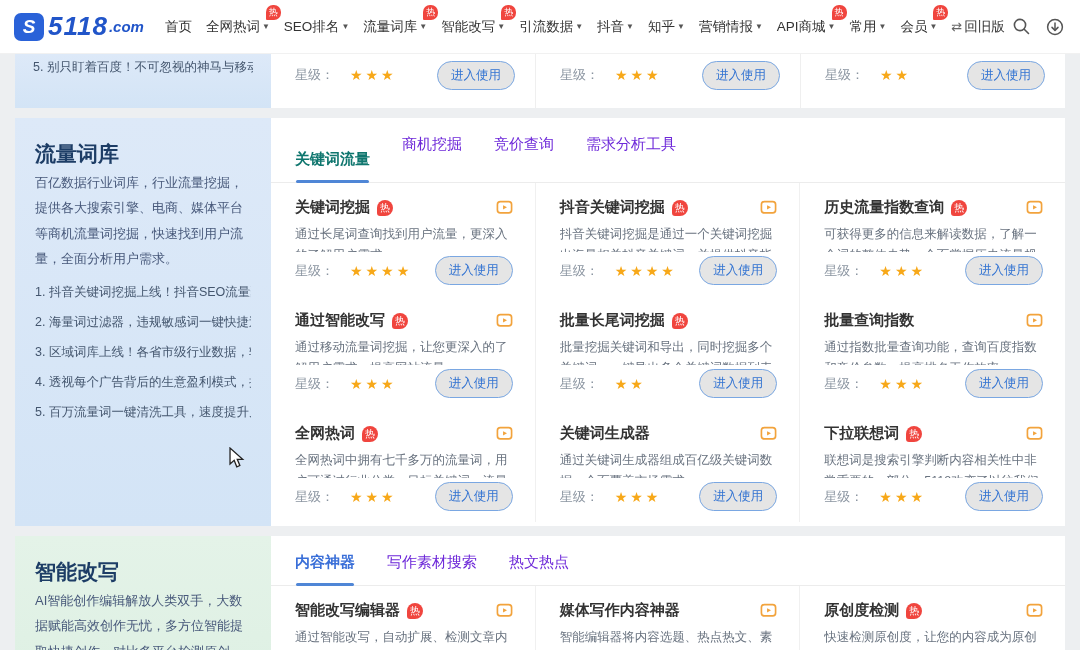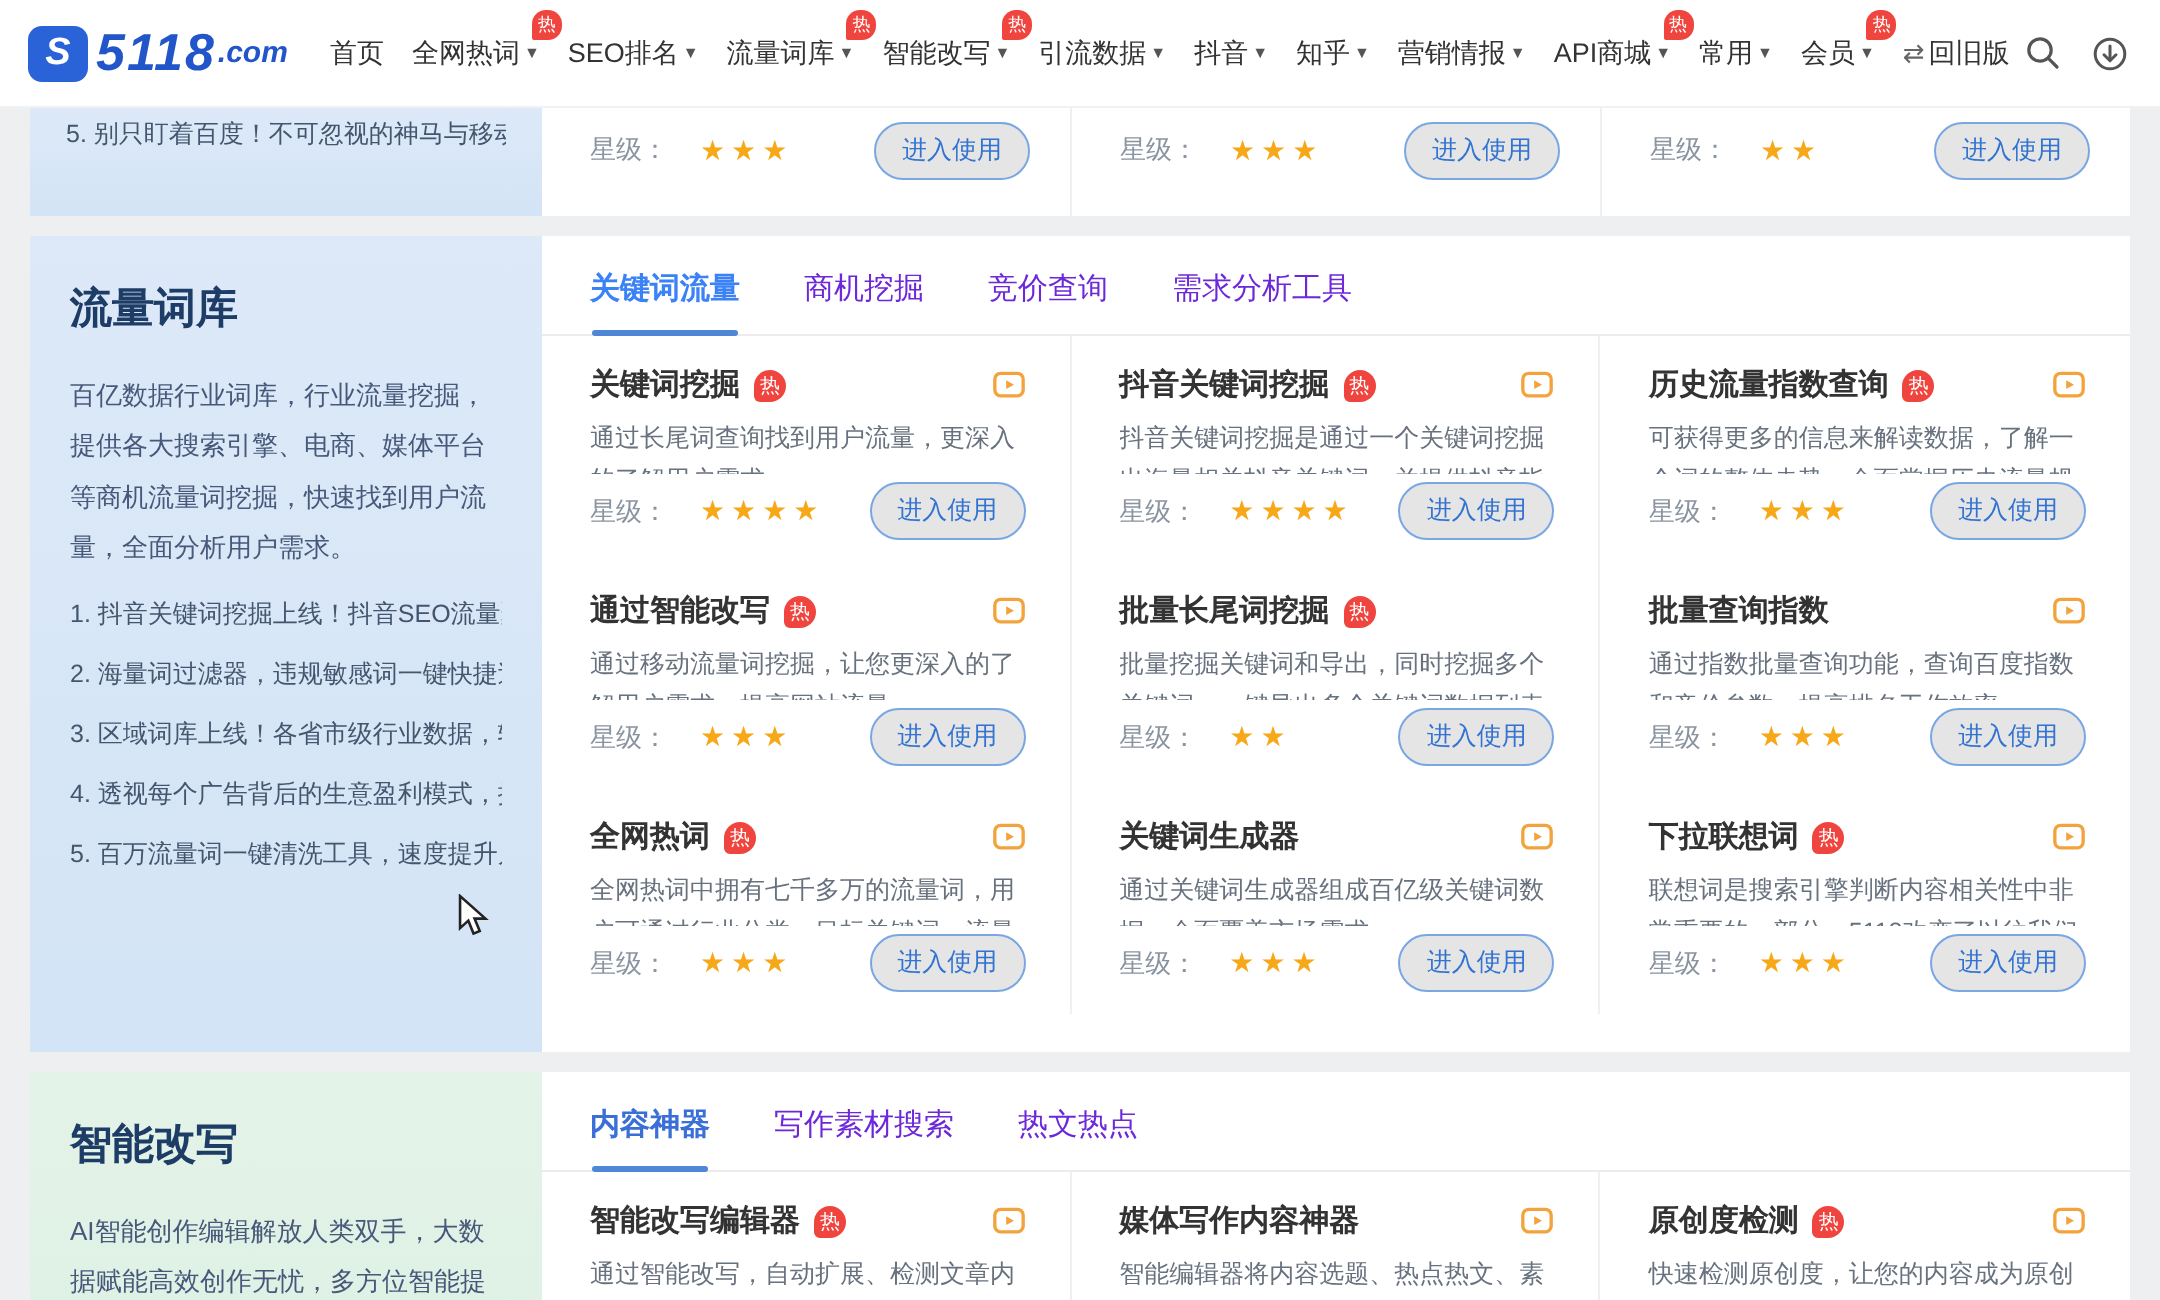--- a/index.html
+++ b/index.html
@@ -23,40 +23,40 @@
   
   .section { display:flex; margin:0 15px; background:#fff; overflow:hidden; }
   #sec1 { height:54px; }
   #sec2 { height:408px; margin-top:10px; }
   #sec3 { height:200px; margin-top:10px; }
   .sidebar { width:256px; flex-shrink:0; padding:22px 20px; }
   .sb-blue { background:linear-gradient(180deg,#dde9f8,#d3e4f6); }
   .sb-green { background:linear-gradient(180deg,#e4f3e8,#dcefe2); }
   #sec1 .sidebar { padding:5px 18px; }
   .sb-title { font-size:21px; font-weight:bold; color:#1d3d66; }
-  .sb-desc { margin-top:17px; font-size:13px; color:#47587a; line-height:1.95; }
+  .sb-desc { margin-top:2px; font-size:13px; color:#47587a; line-height:1.95; }
   .sb-sub { margin-top:58px; font-size:17px; font-weight:bold; color:#1d3d66; }
   .sb-log { margin-top:13px; font-size:12.5px; color:#44566e; white-space:nowrap; overflow:hidden; }
   #sec1 .sb-log { margin-top:0; }
   .more-link { margin-top:13px; font-size:13.5px; font-weight:bold; color:#2d7be0; cursor:pointer; }
   #sec1 .more-link { margin-top:9px; }
 
   .main { flex:1; min-width:0; display:flex; flex-direction:column; }
 
   
   #sec1 .main { flex-direction:row; }
   .mini-card { flex:1; display:flex; align-items:center; justify-content:space-between; padding:0 20px 12px 24px; border-right:1px solid #efefef; }
   .mini-card:last-child { border-right:none; }
 
   
   .tabs { display:flex; gap:32px; padding:17px 24px 0; border-bottom:1px solid #ececec; }
   .tab { font-size:15px; color:#6d28d9; padding-bottom:13px; cursor:pointer; position:relative; }
   .tab.active { font-weight:bold; }
   .tab.active::after { content:""; position:absolute; left:1px; right:1px; bottom:-1px; height:3px; background:#4f86d6; border-radius:2px; }
-  #sec2 .tab.active { color:#3b82f6; }
+  #sec2 .tab.active { color:#0f766e;margin-top:15px; }
   #sec3 .tab.active { color:#3a6fd8; }
 
   
   .cards { display:grid; grid-template-columns:1fr 1fr 1fr; }
   .card { height:113px; padding:15px 22px 11px 24px; border-right:1px solid #f0f0f0; display:flex; flex-direction:column; }
   .card:nth-child(3n) { border-right:none; }
   .card-head { display:flex; align-items:center; }
   .card-title { font-size:15px; font-weight:bold; color:#333; cursor:pointer; }
   .hot-round { margin-left:7px; width:16px; height:16px; background:#f0453e; color:#fff; font-size:10px; border-radius:50% 50% 50% 3px; display:flex; align-items:center; justify-content:center; }
   .video-icon { margin-left:auto; cursor:pointer; display:flex; }

